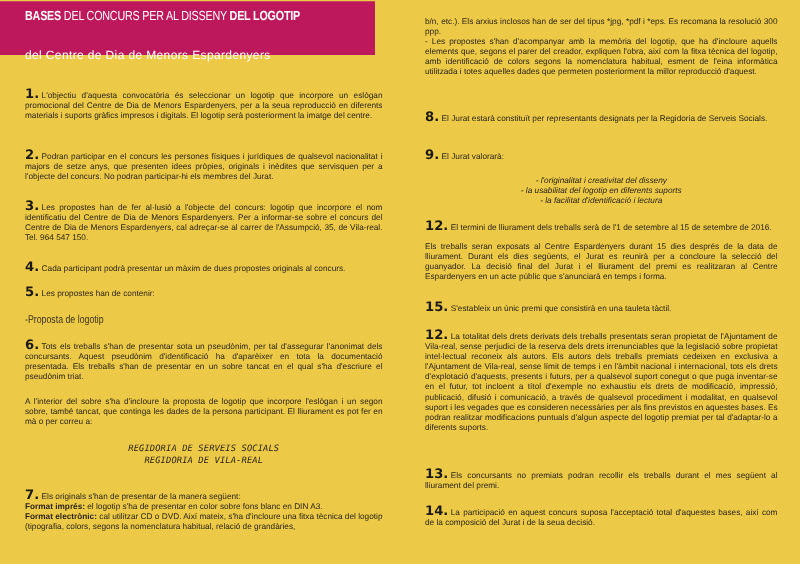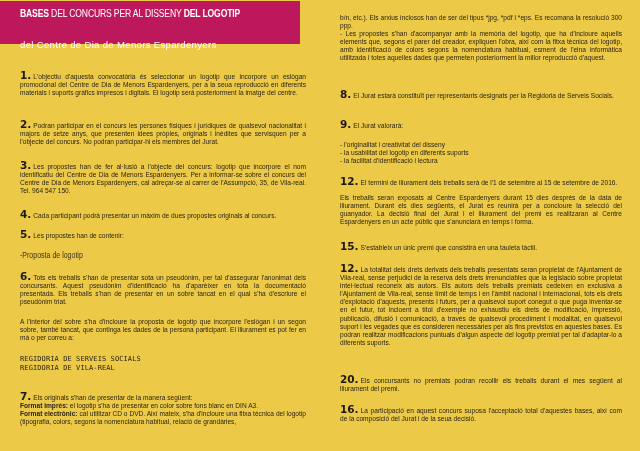--- a/index.html
+++ b/index.html
@@ -31,21 +31,21 @@
   .col-left { left: 20px; width: 286px; }
   .col-right { left: 340px; width: 282px; }
   .para { position: absolute; left: 0; right: 0; }
   .num {
     font-weight: bold; font-size: 10.5px; color: #1c1812; margin-right: 2px;
     font-family: "DejaVu Sans", sans-serif;
   }
   .mono { font-family: "DejaVu Sans Mono", monospace; font-size: 7px; line-height: 9px; text-align: left; letter-spacing: 0.1px; }
   .cond { font-size: 9px; transform: scaleX(0.78); transform-origin: left; white-space: nowrap; color: #3a3222; }
   .bold { font-weight: bold; }
-  .line { display: block; text-align: left; }
+  .line { display: block; text-align: center; font-style: italic; }
 </style>
 </head>
 <body>
 
 <div class="header">
   <div class="h-line1">
     <b>BASES</b><span> DEL CONCURS PER AL DISSENY </span><b>DEL LOGOTIP</b>
   </div>
   <div class="h-line2">del Centre de Dia de Menors Espardenyers</div>
 </div>
@@ -100,18 +100,18 @@
     <span class="num">12.</span><span>El termini de lliurament dels treballs serà de l'1 de setembre al 15 de setembre de 2016.</span>
   </div>
   <div class="para" style="top:194px">Els treballs seran exposats al Centre Espardenyers durant 15 dies després de la data de lliurament. Durant els dies següents, el Jurat es reunirà per a concloure la selecció del guanyador. La decisió final del Jurat i el lliurament del premi es realitzaran al Centre Espardenyers en un acte públic que s'anunciarà en temps i forma.</div>
   <div class="para" style="top:242px">
     <span class="num">15.</span><span>S'estableix un únic premi que consistirà en una tauleta tàctil.</span>
   </div>
   <div class="para" style="top:264px">
     <span class="num">12.</span><span>La totalitat dels drets derivats dels treballs presentats seran propietat de l'Ajuntament de Vila-real, sense perjudici de la reserva dels drets irrenunciables que la legislació sobre propietat intel·lectual reconeix als autors. Els autors dels treballs premiats cedeixen en exclusiva a l'Ajuntament de Vila-real, sense límit de temps i en l'àmbit nacional i internacional, tots els drets d'explotació d'aquests, presents i futurs, per a qualsevol suport conegut o que puga inventar-se en el futur, tot incloent a títol d'exemple no exhaustiu els drets de modificació, impressió, publicació, difusió i comunicació, a través de qualsevol procediment i modalitat, en qualsevol suport i les vegades que es consideren necessàries per als fins previstos en aquestes bases. Es podran realitzar modificacions puntuals d'algun aspecte del logotip premiat per tal d'adaptar-lo a diferents suports.</span>
   </div>
   <div class="para" style="top:375px">
-    <span class="num">20.</span><span>Els concursants no premiats podran recollir els treballs durant el mes següent al lliurament del premi.</span>
+    <span class="num">13.</span><span>Els concursants no premiats podran recollir els treballs durant el mes següent al lliurament del premi.</span>
   </div>
   <div class="para" style="top:405px">
-    <span class="num">16.</span><span>La participació en aquest concurs suposa l'acceptació total d'aquestes bases, així com de la composició del Jurat i de la seua decisió.</span>
+    <span class="num">14.</span><span>La participació en aquest concurs suposa l'acceptació total d'aquestes bases, així com de la composició del Jurat i de la seua decisió.</span>
   </div>
 </div>
 
 </body></html>

